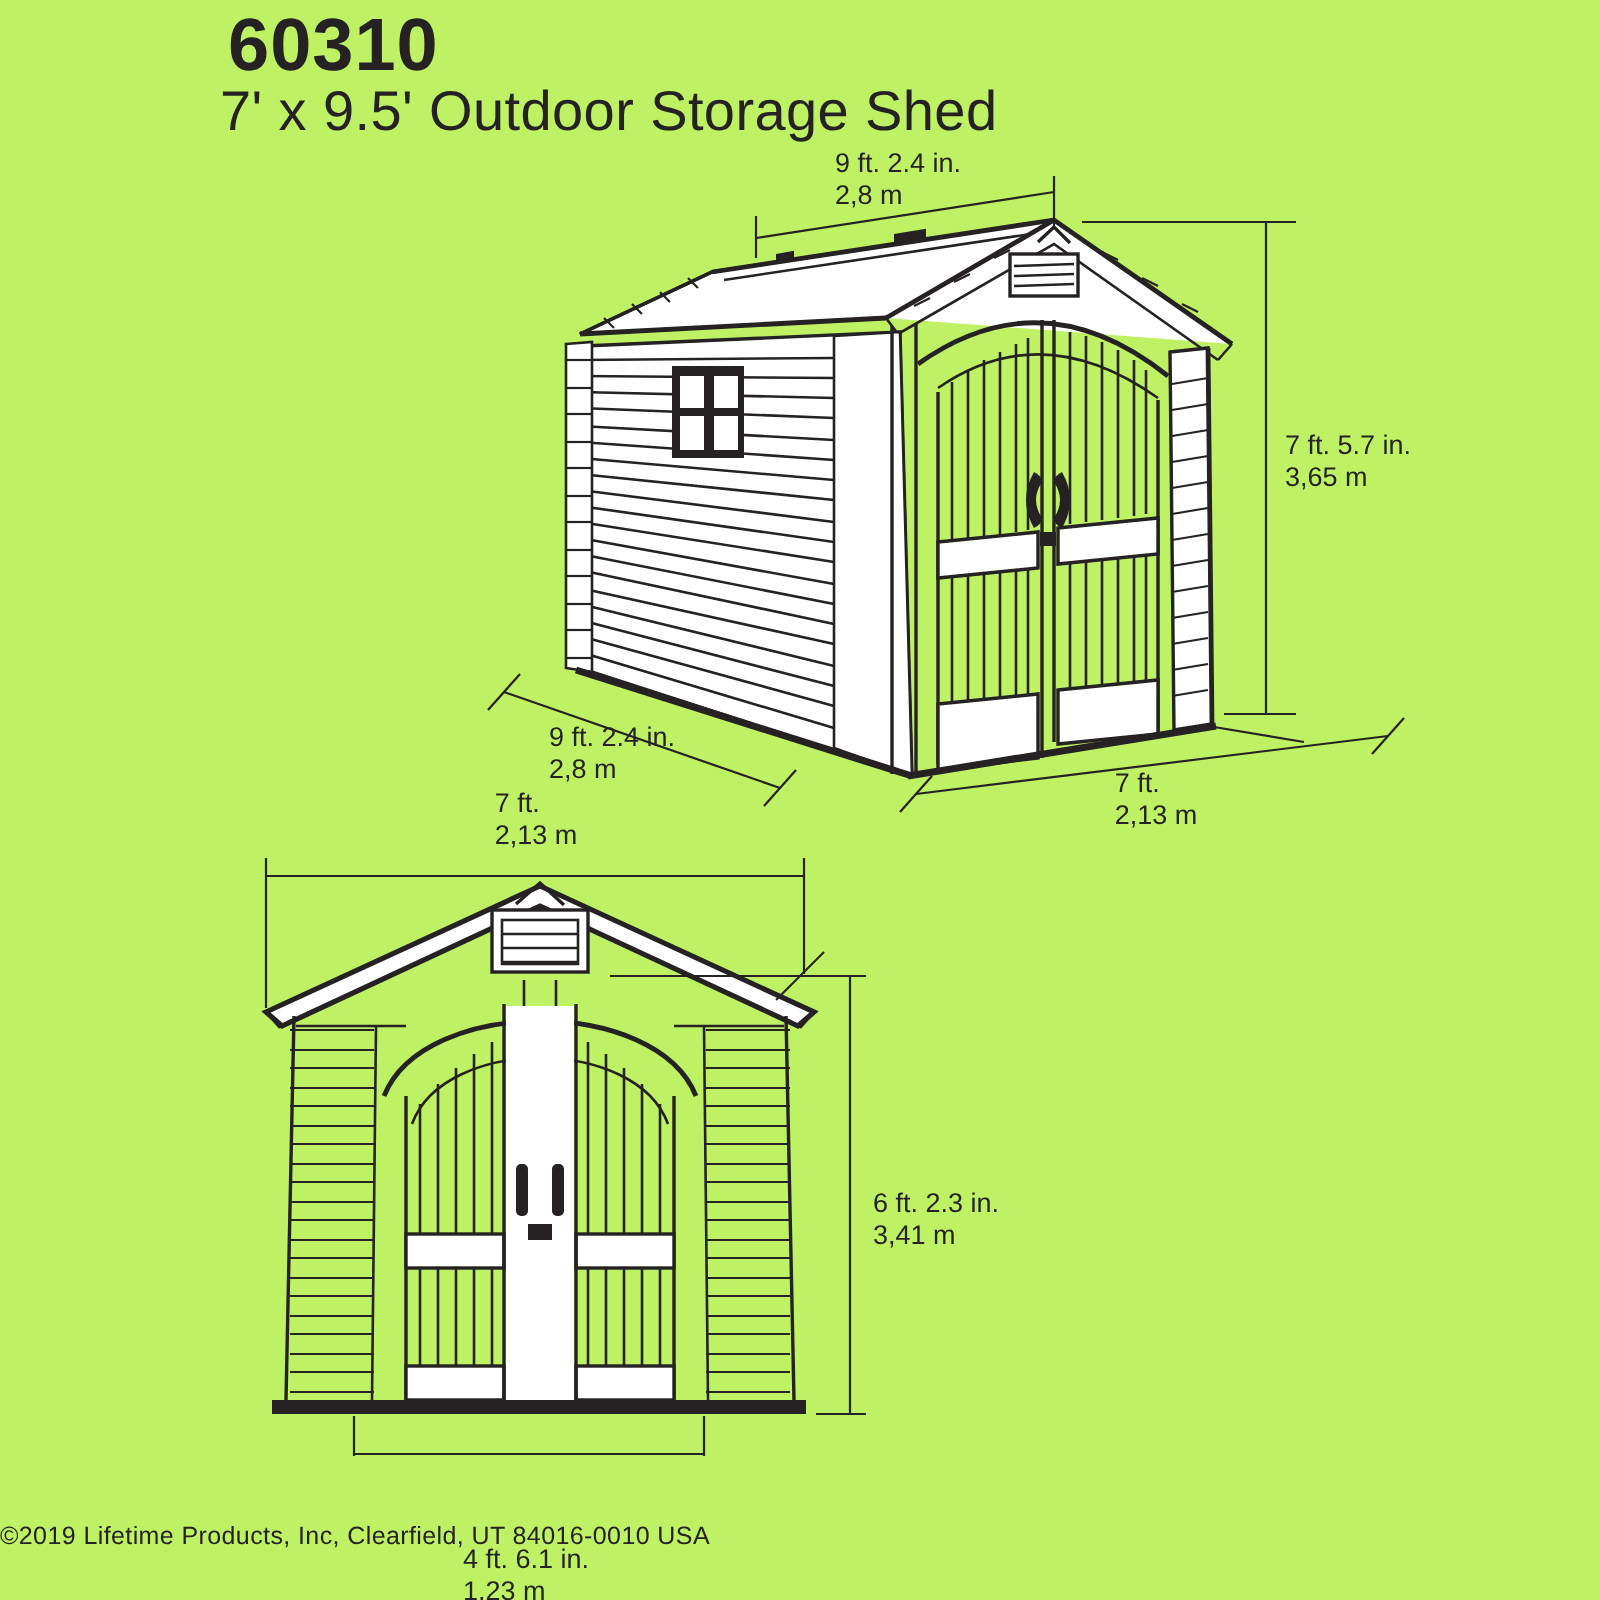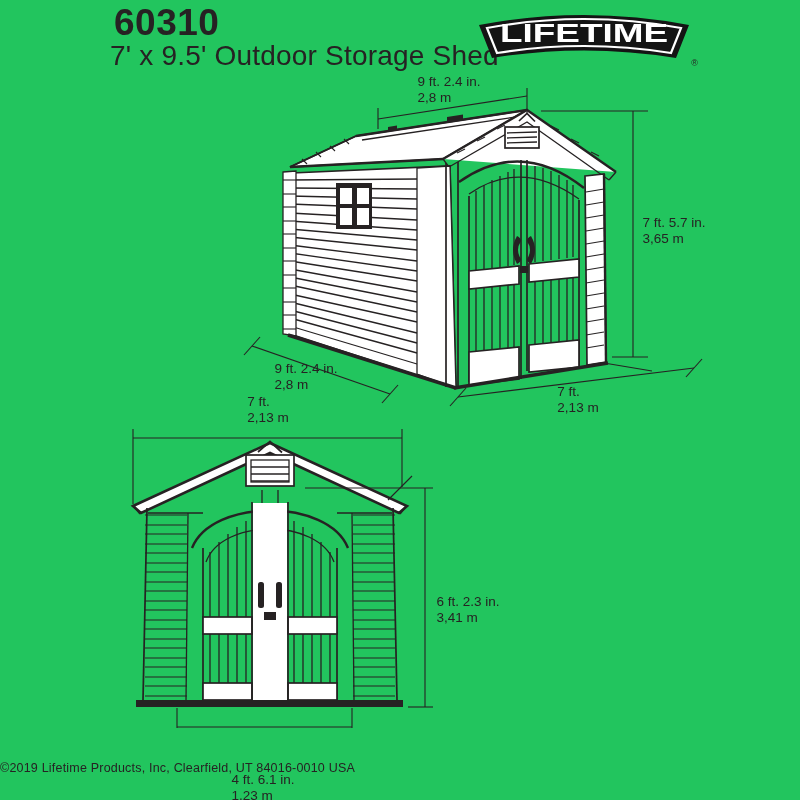--- a/index.html
+++ b/index.html
@@ -1,16 +1,16 @@
 <!DOCTYPE html>
 <html><head>
 <meta charset="utf-8">
 <style>
   html,body{margin:0;padding:0;background:#fff;}
-  .page{position:relative;width:800px;height:800px;background:#22c55e;overflow:hidden;
+  .page{position:relative;width:800px;height:800px;background:#bef264;overflow:hidden;
         font-family:"Liberation Sans",sans-serif;color:#262223;}
   .abs{position:absolute;}
   .model{left:114px;top:2px;font-size:37px;font-weight:bold;letter-spacing:.5px;}
   .subtitle{left:110px;top:40px;font-size:28px;letter-spacing:.2px;}
   .logo{left:477px;top:8px;width:214px;height:56px;}
   .regmark{right:-7px;bottom:-4px;font-size:9px;}
   .art{left:0;top:0;}
   .dim-label{transform:translateX(-50%);text-align:left;font-size:13.5px;line-height:16px;white-space:nowrap;}
   .copyright{left:0;top:761px;width:800px;text-align:left;font-size:12.5px;letter-spacing:.2px;}
   svg line,svg path,svg polyline,svg polygon,svg rect{stroke:#262223;fill:none;}
@@ -18,28 +18,20 @@
   .wf{fill:#ffffff;} .bf{fill:#262223;stroke:none;}
 </style>
 </head>
 <body>
 
 <div class="page">
 
   <div class="abs model">60310</div>
   <div class="abs subtitle">7' x 9.5' Outdoor Storage Shed</div>
 
-  <div class="abs logo">
-    <svg width="214" height="56" viewBox="0 0 214 56">
-      <path d="M 2,17 Q 107,-3 212,17 L 199,50 Q 107,35 15,50 Z" style="fill:#141414;stroke:none"></path>
-      <path d="M 10,20 Q 107,2 204,20 L 194,45 Q 107,31 20,45 Z" style="fill:none;stroke:#ffffff;stroke-width:2.2"></path>
-      <text x="23" y="34" textLength="168" lengthAdjust="spacingAndGlyphs" style="fill:#ffffff;stroke:none;font-family:'Liberation Sans',sans-serif;font-size:26px;font-weight:bold">LIFETIME</text>
-    </svg>
-    <span class="abs regmark">®</span>
-  </div>
 
   <svg class="abs art" width="800" height="800" viewBox="0 0 800 800">
 
     <g>
 
       <polygon class="wf s2" points="527,110 356,136 290,167 443,159"></polygon>
       <line class="s3" x1="527" y1="110" x2="356" y2="136"></line>
       <line class="s1" x1="522" y1="116" x2="362" y2="140"></line>
       <path class="bf" d="M 447,117 l 16,-2.6 l 0,5.4 l -16,2.6 z"></path>
       <path class="bf" d="M 388,127 l 9,-1.6 l 0,4.6 l -9,1.6 z"></path>

